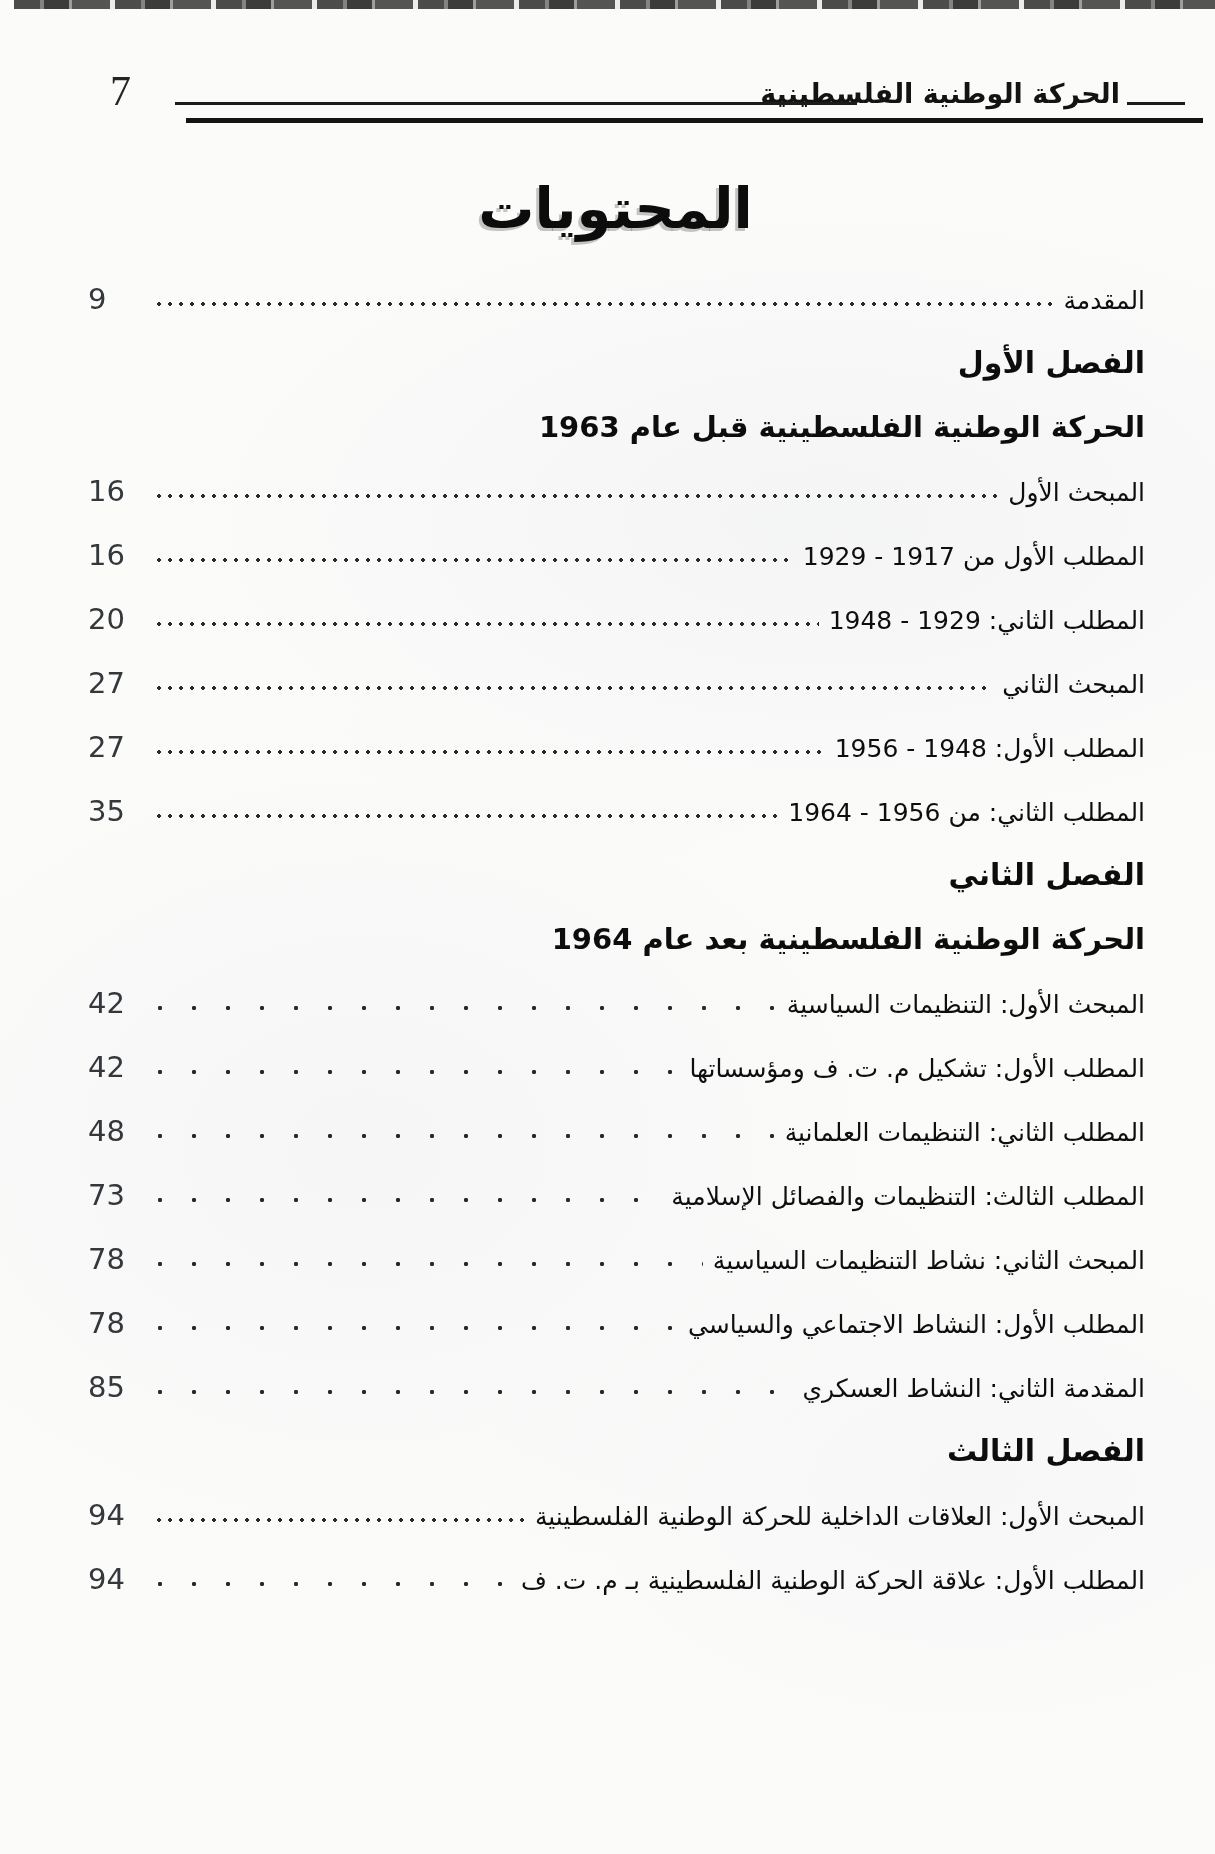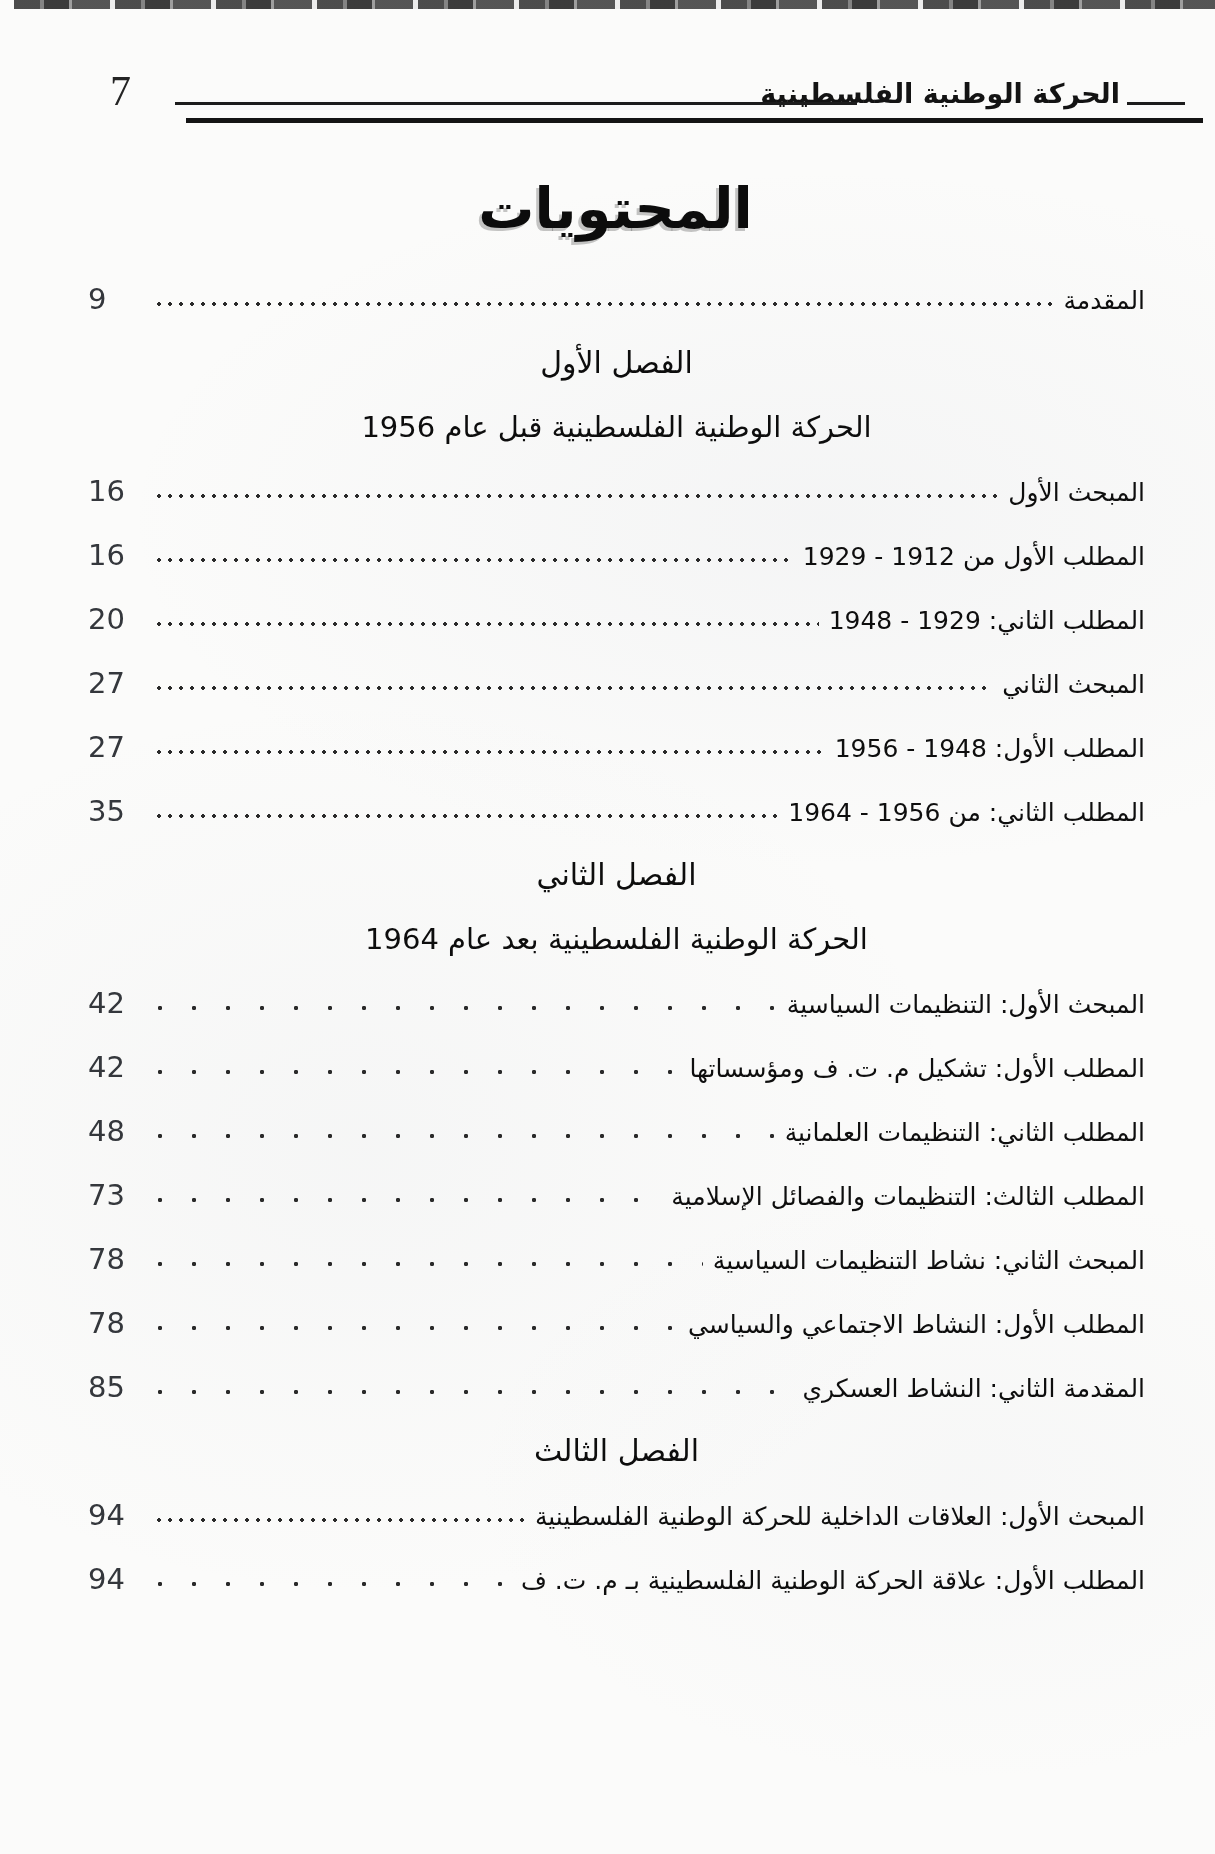--- a/index.html
+++ b/index.html
@@ -60,22 +60,22 @@
   }
   .leader.dense{
     background-image:radial-gradient(circle at 5px 5px,#2a2a2a 1.8px,rgba(0,0,0,0) 2.1px);
     background-size:11px 10px;
   }
   .leader.sparse{
     background-image:radial-gradient(circle at 6px 5px,#2a2a2a 2px,rgba(0,0,0,0) 2.3px);
     background-size:34px 10px;
   }
   .chapter,.chapter-sub{
-    height:34px;margin-bottom:30px;text-align:center;
-    font-weight:normal;line-height:34px;white-space:nowrap;
+    height:34px;margin-bottom:30px;text-align:right;
+    font-weight:bold;line-height:34px;white-space:nowrap;
   }
   .chapter{font-size:30px;color:#0d0d0d;}
   .chapter-sub{font-size:29px;color:#0d0d0d;}
 </style>
 </head>
 <body>
 
 <div class="page">
   <div class="scan-band"></div>
 
@@ -91,30 +91,30 @@
 
   <main class="toc">
 
     <div class="row">
       <span class="lbl">المقدمة</span>
       <span class="leader dense"></span>
       <span class="pg">9</span>
     </div>
 
     <div class="chapter">الفصل الأول</div>
-    <div class="chapter-sub">الحركة الوطنية الفلسطينية قبل عام 1956</div>
+    <div class="chapter-sub">الحركة الوطنية الفلسطينية قبل عام 1963</div>
 
     <div class="row">
       <span class="lbl">المبحث الأول</span>
       <span class="leader dense"></span>
       <span class="pg">16</span>
     </div>
 
     <div class="row">
-      <span class="lbl">المطلب الأول من 1912 - 1929</span>
+      <span class="lbl">المطلب الأول من 1917 - 1929</span>
       <span class="leader dense"></span>
       <span class="pg">16</span>
     </div>
 
     <div class="row">
       <span class="lbl">المطلب الثاني: 1929 - 1948</span>
       <span class="leader dense"></span>
       <span class="pg">20</span>
     </div>
 

